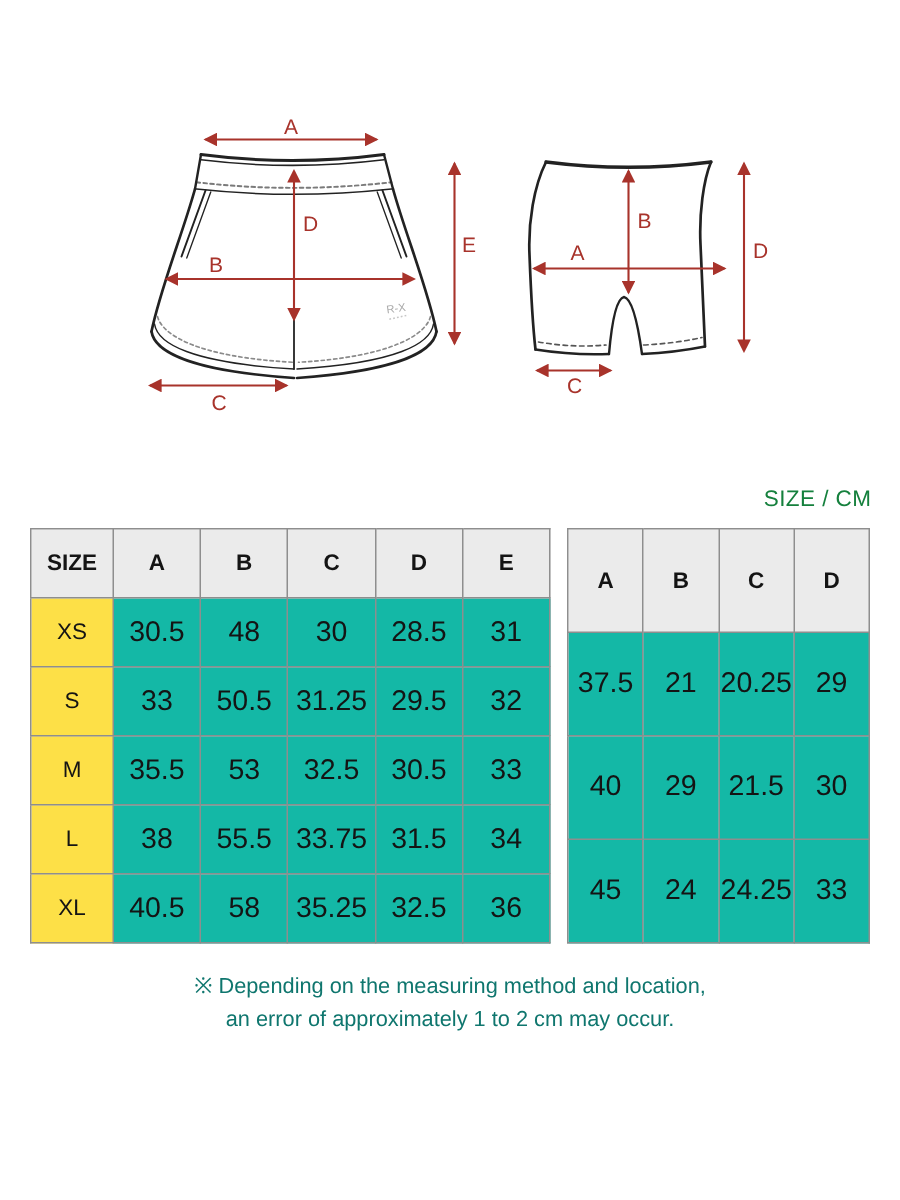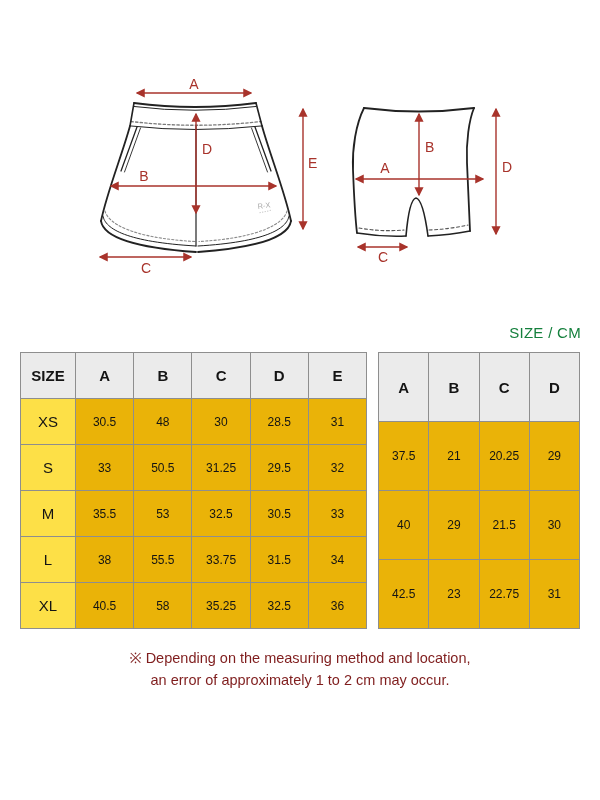--- a/index.html
+++ b/index.html
@@ -30,34 +30,34 @@
     margin-top:11px;
   }
   table { border-collapse:collapse; table-layout:fixed; }
   .left-table  { width:380px; }
   .right-table { width:221px; }
   th, td {
     border:1px solid #8e8e8e;
     height:45px;
     text-align:center;
     vertical-align:middle;
-    font-size:12px;
-    background:#eab308;
+    font-size:19px;
+    background:#14b8a6;
     padding:0;
     color:#141414;
   }
   th { background:#ebebeb; font-weight:700; font-size:15px; }
   td.size-cell { background:#fde047; font-weight:400; font-size:15px; }
 
   .footnote {
     margin-top:19px;
     text-align:center;
     font-size:14.5px;
     line-height:1.5;
-    color:#7f1d1d;
+    color:#0f766e;
   }
 </style>
 </head>
 <body>
 
 <div class="page">
 
   <div class="diagram-area">
     <svg width="600" height="312" viewBox="0 0 600 312" xmlns="http://www.w3.org/2000/svg">
       <defs>
@@ -218,24 +218,24 @@
         <td>20.25</td>
         <td>29</td>
       </tr>
       <tr>
         <td>40</td>
         <td>29</td>
         <td>21.5</td>
         <td>30</td>
       </tr>
       <tr>
-        <td>42.5</td>
-        <td>23</td>
-        <td>22.75</td>
-        <td>31</td>
+        <td>45</td>
+        <td>24</td>
+        <td>24.25</td>
+        <td>33</td>
       </tr>
     </tbody>
       </table>
 
   </div>
 
   <div class="footnote">
     <div>※ Depending on the measuring method and location,</div>
     <div>an error of approximately 1 to 2 cm may occur.</div>
   </div>

